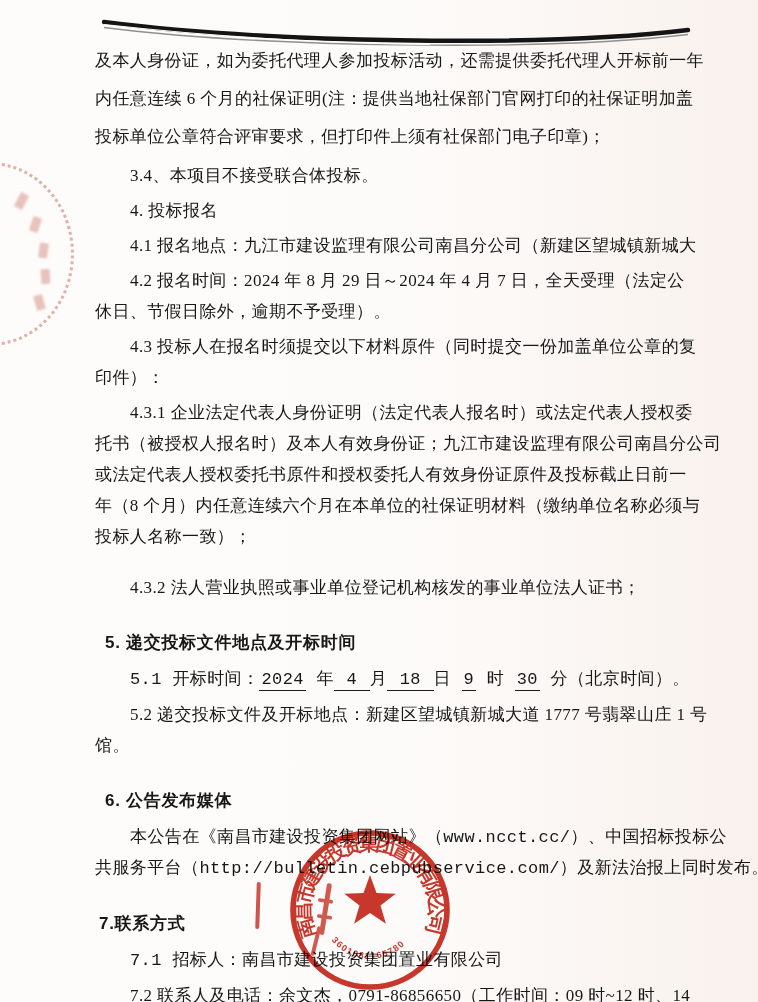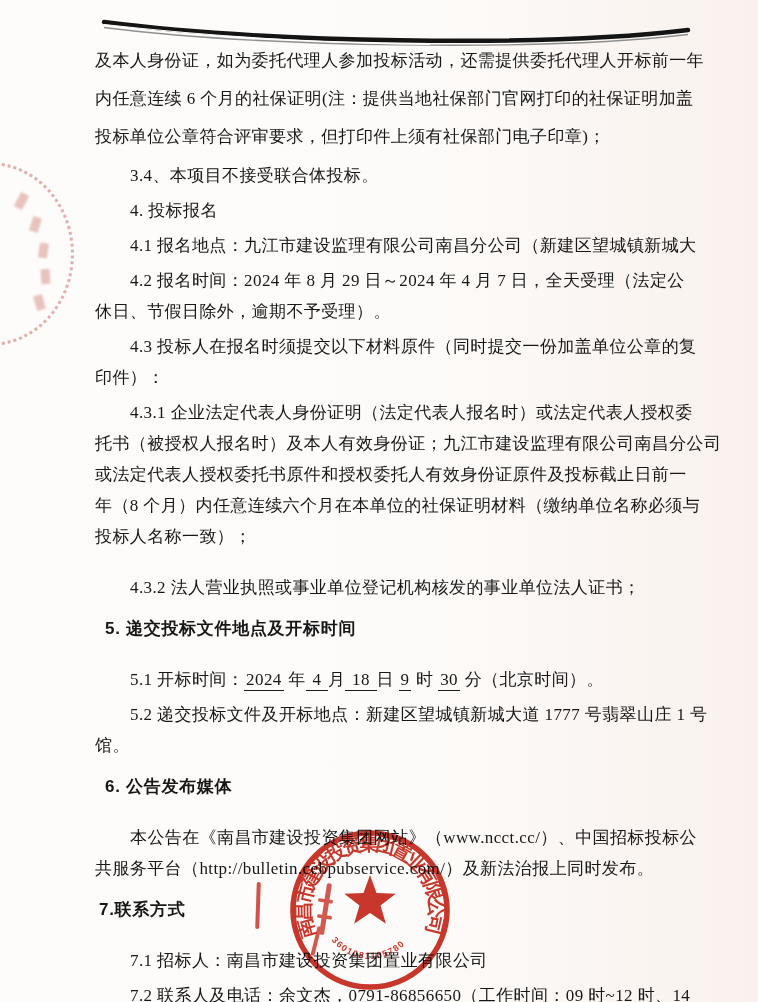--- a/index.html
+++ b/index.html
@@ -11,23 +11,23 @@
   }
   .artifact-top{position:absolute;left:0;top:0;pointer-events:none;}
   .doc{position:absolute;left:95px;top:42px;width:615px;font-size:17px;letter-spacing:.4px;}
   .line{line-height:31px;white-space:nowrap;}
   .lh38 .line{line-height:38px;}
   .ind{padding-left:35px;}
   .b{font-weight:bold;font-family:"Liberation Sans","DejaVu Sans",sans-serif;letter-spacing:.7px;}
   .pad10{padding-left:10px;}
   .pad4{padding-left:4px;}
   .mt4{margin-top:4px;}
-  .mt6{margin-top:20px;}
+  .mt6{margin-top:6px;font-family:Liberation Mono, monospace;}
   .mt12{margin-top:20px;}
-  .mt14{margin-top:10px;}
+  .mt14{margin-top:24px;}
   .u{border-bottom:1.3px solid #1b1b1b;padding:0 2px 1px 2px;}
   
   .partial-seal{
     position:absolute;left:-94px;top:162px;width:162px;height:178px;
     border:3px dotted rgba(186,62,48,.40);border-radius:50%;
     filter:blur(.5px);pointer-events:none;
   }
   .pm{position:absolute;background:rgba(186,62,48,.30);filter:blur(1.2px);border-radius:1px;}
   .pm1{left:108px;top:28px;width:9px;height:16px;transform:rotate(28deg);}
   .pm2{left:122px;top:52px;width:9px;height:15px;transform:rotate(18deg);}

